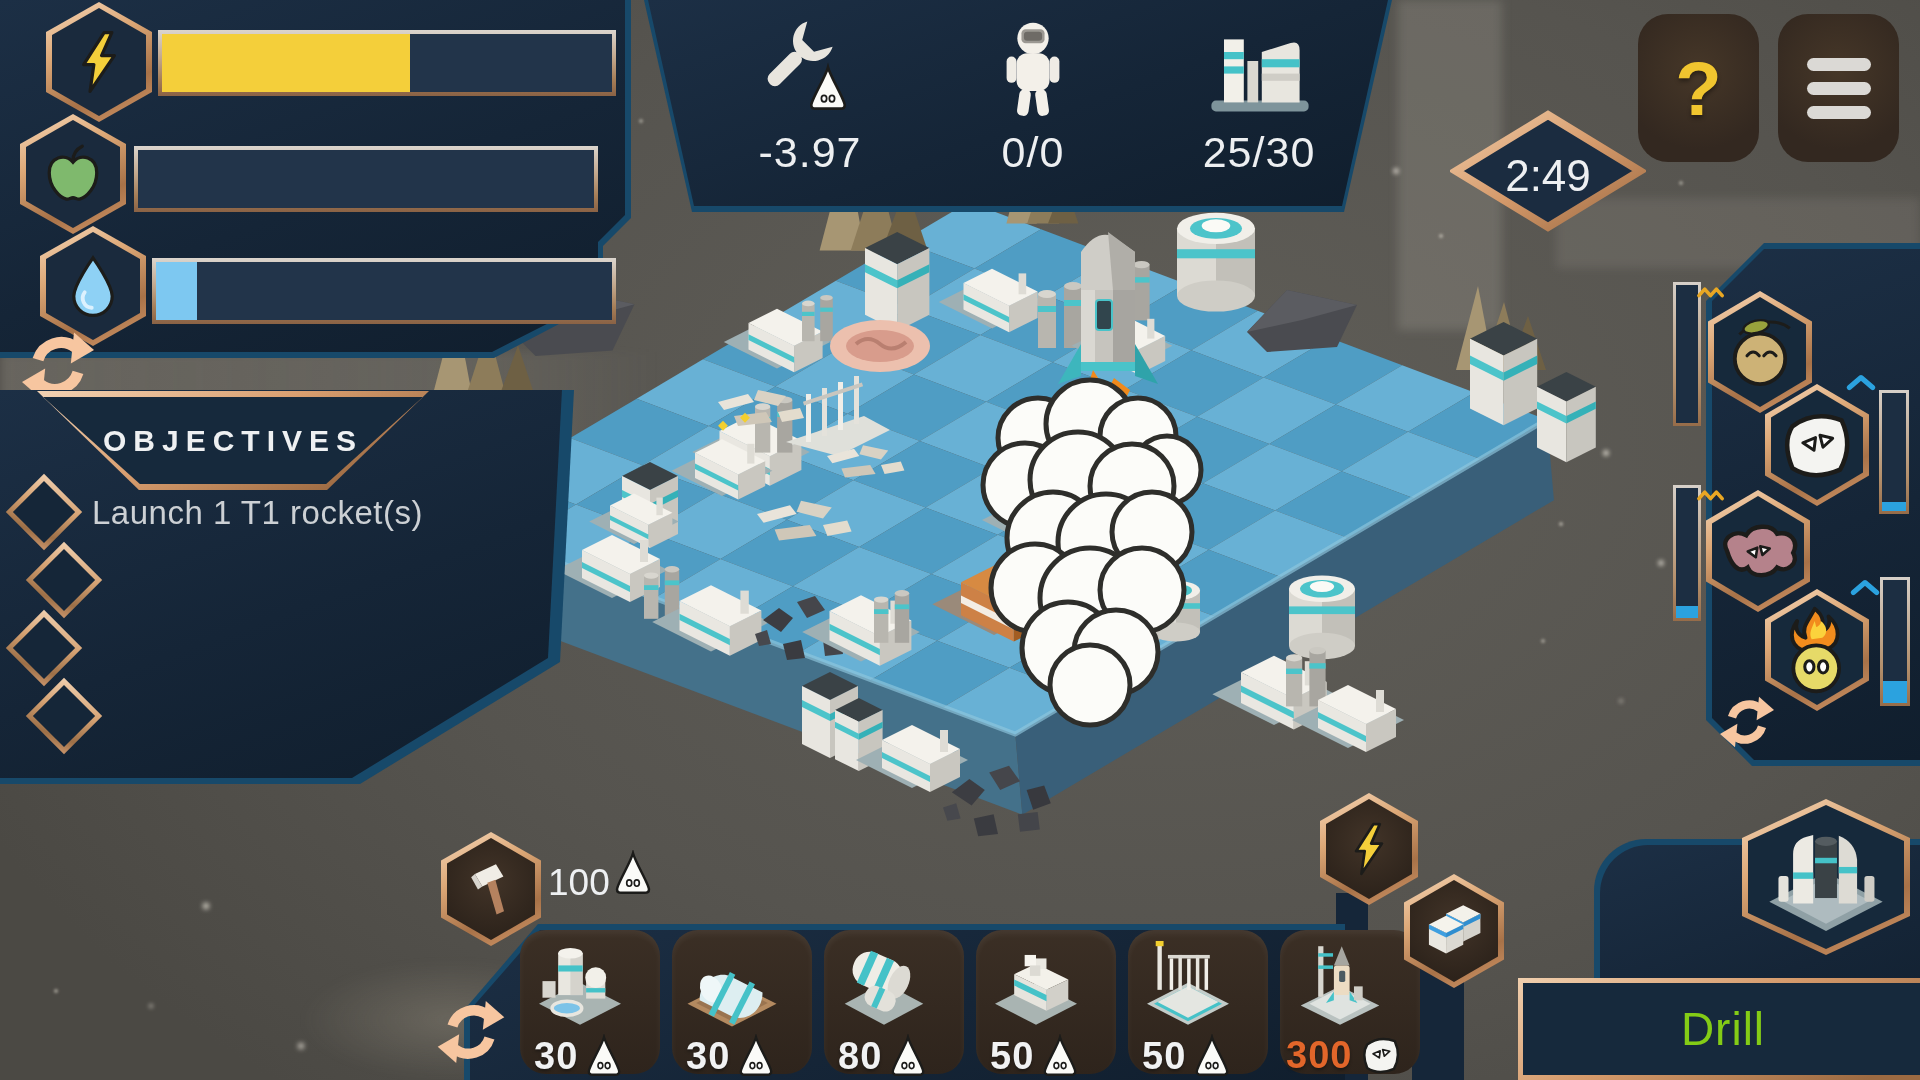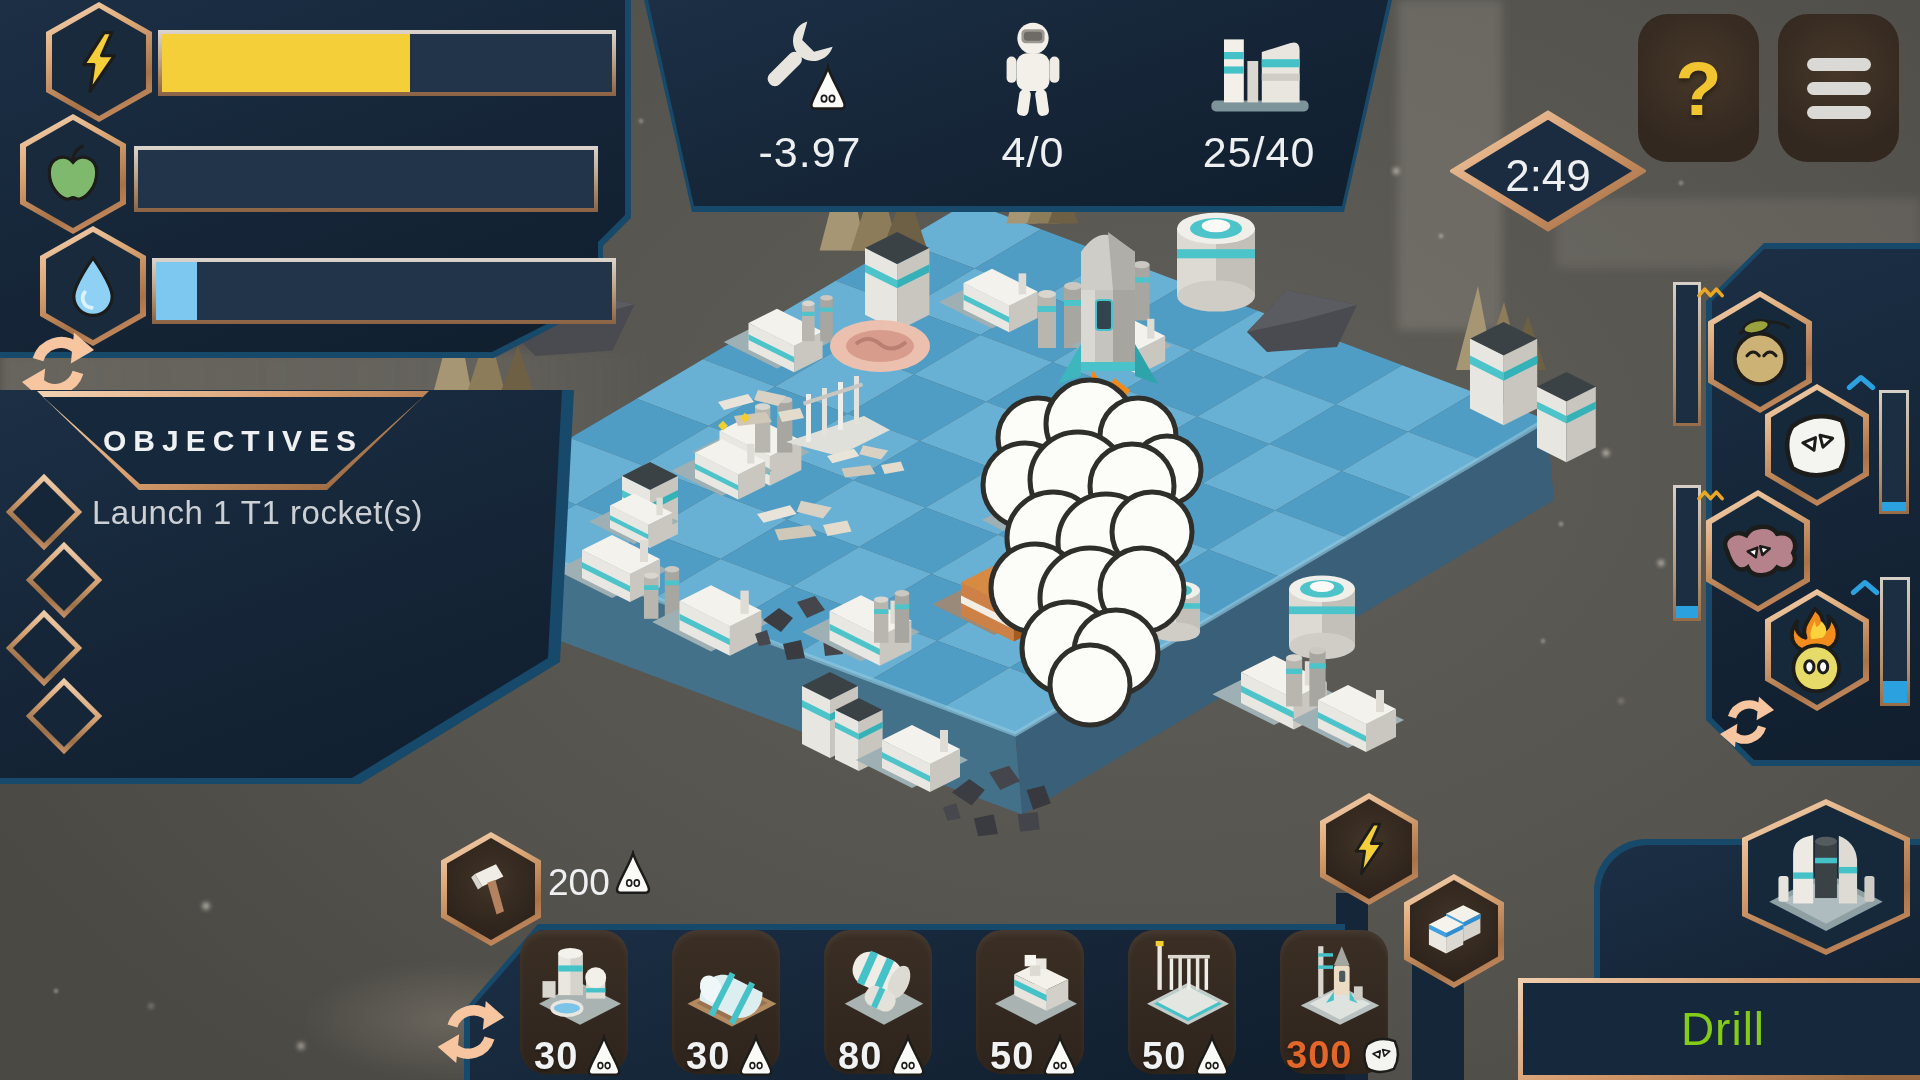--- a/index.html
+++ b/index.html
@@ -41,21 +41,21 @@
   
   .vbar{position:absolute;padding:3px;background:linear-gradient(180deg,#d6d0c9,#b4906c 70%,#966c49)}
   .vtrack{position:relative;width:100%;height:100%;background:#1c2e42;overflow:hidden}
   .vfill{position:absolute;left:0;right:0;bottom:0;background:#2ba2df}
   .round-btn{position:absolute;width:121px;height:148px;border-radius:30px;
      background:radial-gradient(circle at 50% 38%,#463728 0%,#332820 72%);
      display:flex;align-items:center;justify-content:center;cursor:pointer}
   .menu-lines div{width:64px;height:13px;border-radius:7px;background:#dbd9d5;margin:11px 0}
   .stat-val{position:absolute;width:220px;text-align:center;font-size:43px;color:#edeff1;letter-spacing:1px}
   .cost{font-size:38px;font-weight:700;letter-spacing:1px;text-shadow:0 2px 3px rgba(15,15,15,.55)}
-  .card{position:absolute;width:108px;height:144px;border-radius:26px;top:930px;
+  .card{position:absolute;width:140px;height:144px;border-radius:26px;top:930px;
         background:linear-gradient(180deg,#3b2f25 0%,#2e241c 100%);box-shadow:inset 0 4px 6px rgba(255,255,255,.06);cursor:pointer}
   .objective-label{font-size:33px;color:#ccd0d4;letter-spacing:.5px}
   .dia{position:absolute;width:54px;height:54px;transform:rotate(45deg);
        background:linear-gradient(155deg,#f0cfae,#d5a273 40%,#9c6f47 80%,#c9946a)}
   .dia .din{position:absolute;inset:5px;background:#152638}
 </style>
 </head>
 <body>
 
 <svg style="position:absolute;width:0;height:0" aria-hidden="true">
@@ -573,25 +573,25 @@
   <div class="abs accent" style="left:644px;top:0;width:748px;height:212px;clip-path:polygon(0 0,100% 0,calc(100% - 48px) 100%,48px 100%)"></div>
   <div class="abs panel-core" style="left:648px;top:0;width:740px;height:206px;clip-path:polygon(0 0,100% 0,calc(100% - 46px) 100%,46px 100%)">
     <svg class="abs" style="left:110px;top:18px" width="104" height="104" viewBox="0 0 104 104">
       <use href="#i-wrench" x="2" y="0" width="76" height="76"></use>
       <use href="#i-pile" x="48" y="44" width="44" height="52"></use>
     </svg>
     <div class="stat-val" style="left:52px;top:128px">-3.97</div>
     <svg class="abs" style="left:352px;top:14px" width="66" height="108" viewBox="0 0 80 120">
         <use href="#i-astro"></use>
       </svg>
-    <div class="stat-val" style="left:275px;top:128px">4/0</div>
+    <div class="stat-val" style="left:275px;top:128px">0/0</div>
     <svg class="abs" style="left:558px;top:22px" width="108" height="96" viewBox="0 0 120 100">
         <use href="#i-factory"></use>
       </svg>
-    <div class="stat-val" style="left:501px;top:128px">25/40</div>
+    <div class="stat-val" style="left:501px;top:128px">25/30</div>
   </div>
 
   <div class="abs" style="left:1450px;top:110px;width:196px;height:122px">
     <svg width="196" height="122" viewBox="0 0 196 122">
       <defs>
           <linearGradient id="tg" x1="0" y1="0" x2="1" y2="1">
             <stop offset="0" stop-color="#f1cba6"></stop>
             <stop offset=".5" stop-color="#d59a6b"></stop>
             <stop offset="1" stop-color="#9c6a42"></stop>
           </linearGradient>
@@ -695,21 +695,21 @@
   <div class="abs panel-core" style="left:470px;top:930px;width:875px;height:150px;clip-path:polygon(70px 0,100% 0,100% 100%,0 100%,0 80px)"></div>
 
   <div class="hex" style="left:441px;top:832px;width:100px;height:114px;cursor:pointer">
     <div class="ho"></div>
       <div class="hi brown">
         <svg width="62" height="62" viewBox="0 0 100 100">
           <use href="#i-hammer"></use>
         </svg>
       </div>
   </div>
-  <div class="abs" style="left:548px;top:862px;font-size:37px;color:#eef0f2">200</div>
+  <div class="abs" style="left:548px;top:862px;font-size:37px;color:#eef0f2">100</div>
   <svg class="abs" style="left:612px;top:848px" width="42" height="50" viewBox="0 0 100 110">
       <use href="#i-pile"></use>
     </svg>
 
   <div class="card" style="left:520px">
     <svg class="abs" style="left:12px;top:4px" width="96" height="96" viewBox="0 0 110 110">
         <use href="#b-extractor"></use>
       </svg>
     <div class="abs" style="left:14px;top:102px;display:flex;align-items:center">
       <span class="cost" style="color: rgb(241, 242, 243);">30</span>

